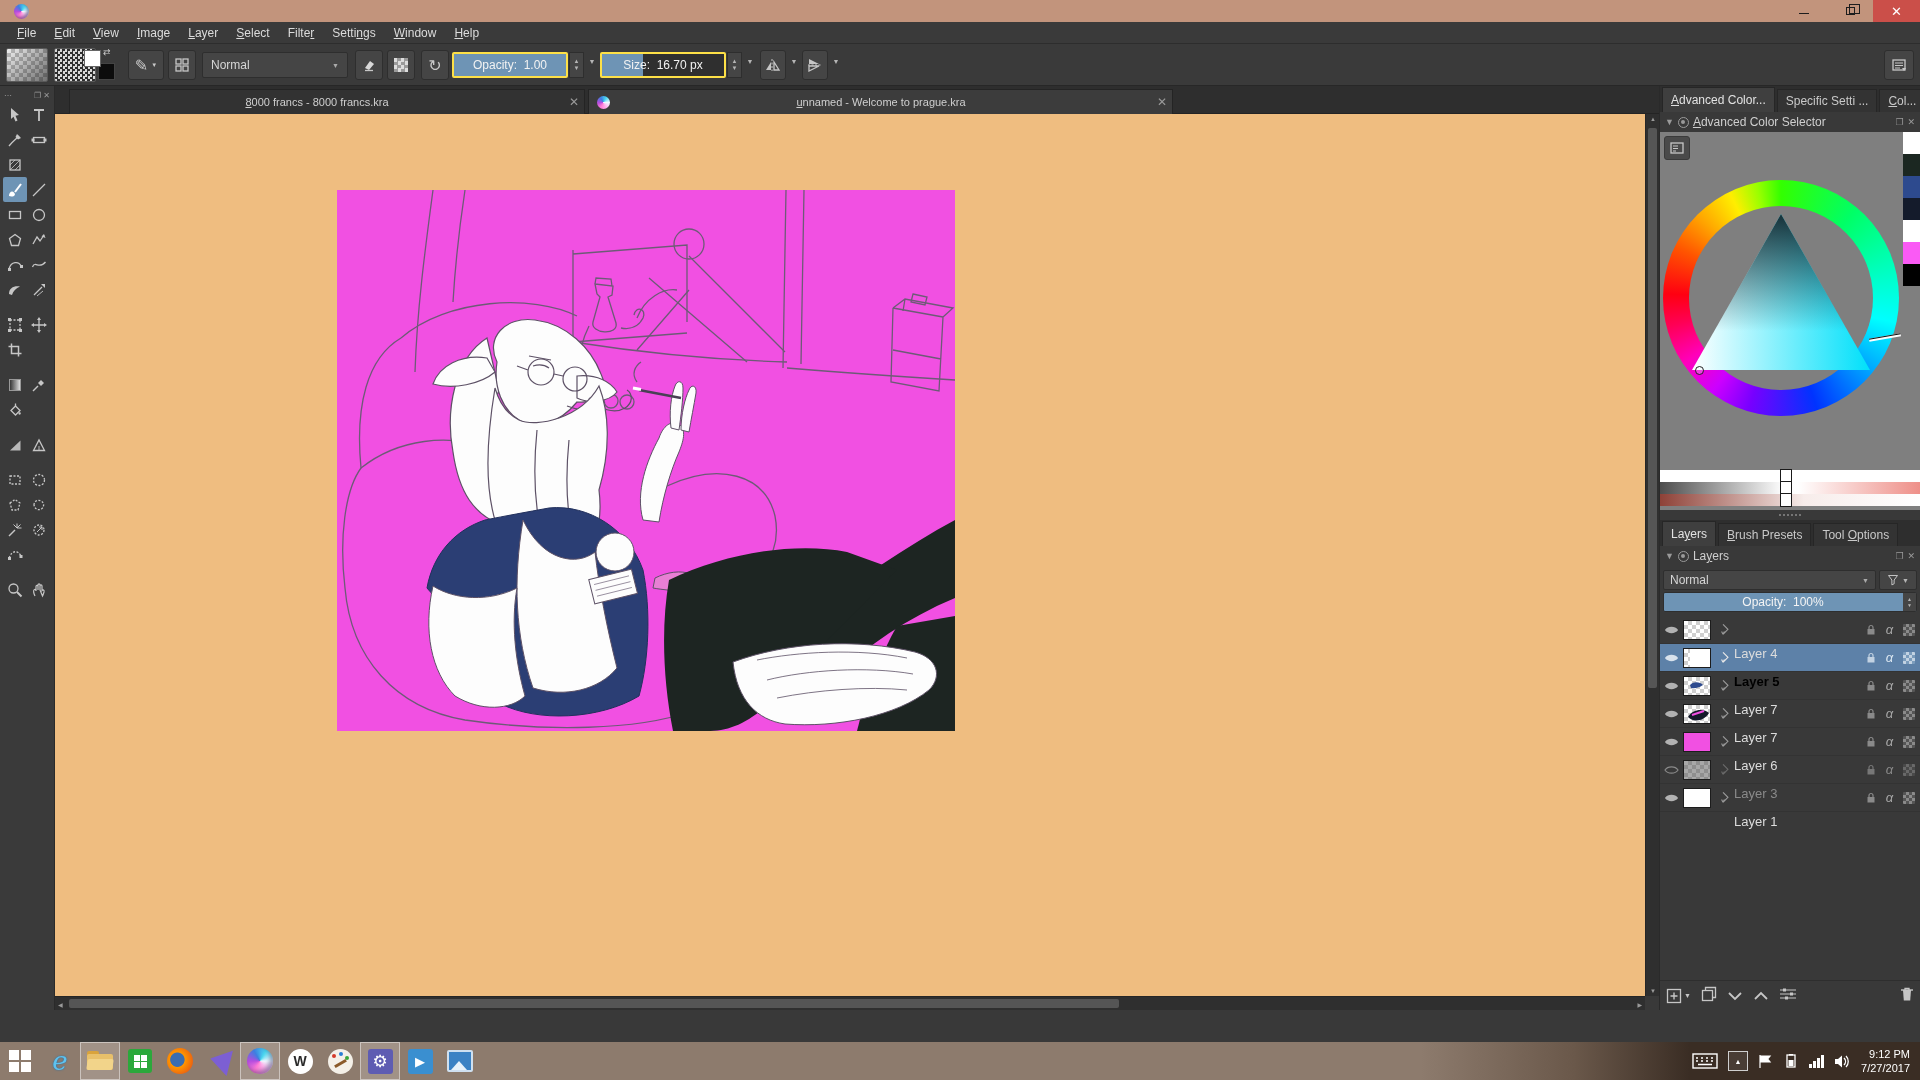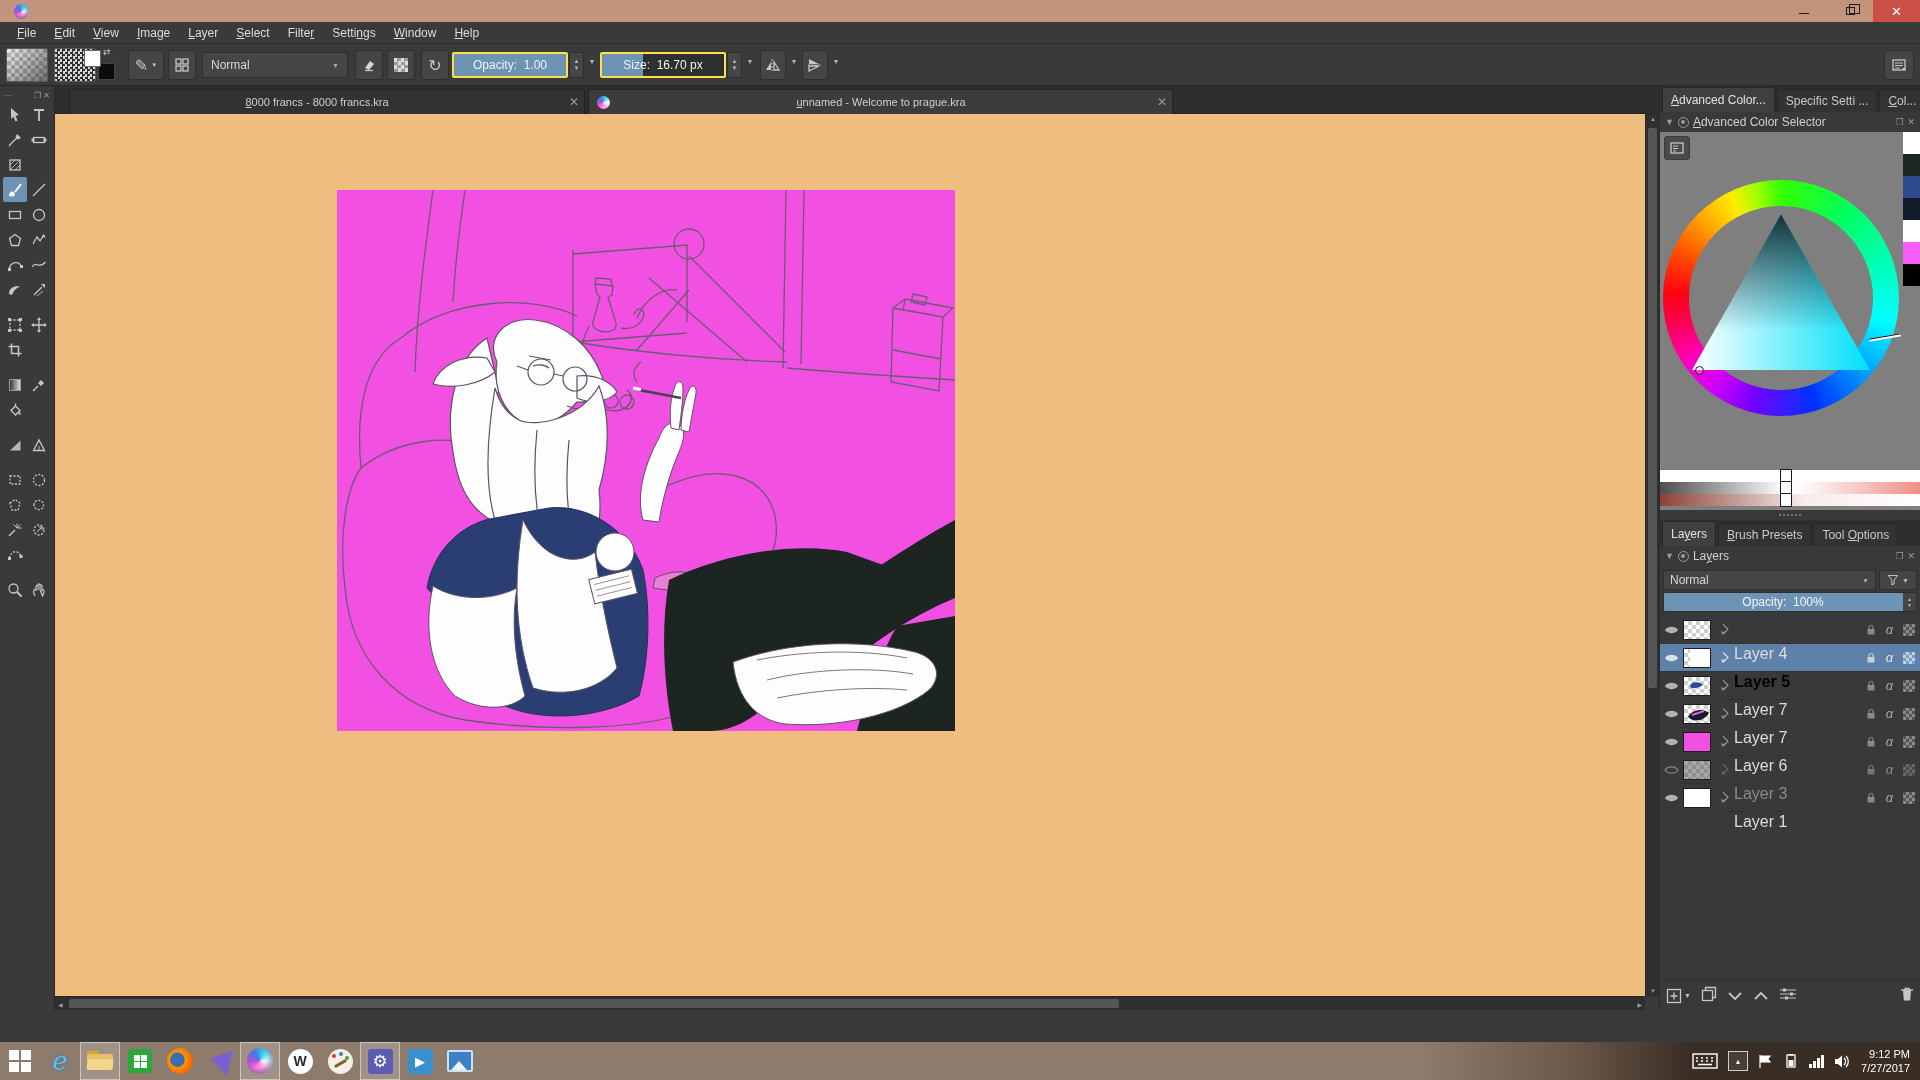--- a/index.html
+++ b/index.html
@@ -84,21 +84,21 @@
   .dots-handle i{width:2px;height:2px;background:#8a8a8a;border-radius:50%;}
   .blendrow{height:24px;display:flex;align-items:center;gap:3px;padding:0 3px;margin-top:2px;}
   .lsel{flex:1;height:20px;background:#454545;border:1px solid #2e2e2e;border-radius:2px;display:flex;align-items:center;color:#d6d6d6;font-size:12px;padding:0 6px;}
   .funnel-btn{width:38px;height:20px;background:#454545;border:1px solid #2e2e2e;border-radius:2px;display:flex;align-items:center;justify-content:center;gap:3px;color:#b5b5b5;font-size:7px;}
   .opacityrow{height:20px;margin:0 3px;position:relative;background:#6e94b5;border:1px solid #2e2e2e;border-radius:2px;}
   .opacityrow .lab{position:absolute;left:0;right:14px;top:0;bottom:0;display:flex;align-items:center;justify-content:center;font-size:12px;color:#f4f4f4;white-space:pre;}
   .opacityrow .sp{position:absolute;right:0;top:0;bottom:0;width:13px;background:#454545;display:flex;flex-direction:column;align-items:center;justify-content:center;font-size:5px;color:#b5b5b5;line-height:6px;}
   .layerlist{margin-top:4px;}
   .lrow{height:28px;display:flex;align-items:center;padding:0 4px;gap:4px;border-bottom:1px solid #333;}
   .lrow.sel{background:#5d81a8;}
-  .lrow .name{flex:1;font-size:16px;color:#dcdcdc;margin-top:48px;}
+  .lrow .name{flex:1;font-size:13px;color:#dcdcdc;margin-top:48px;}
   .lrow.sel .name{color:#000000;font-weight:bold;}
   .lrow.hidden .name{color:#8a8a8a;}
   .lthumb{width:28px;height:20px;border:1px solid #1c1c1c;background:#fff;position:relative;overflow:hidden;}
   .checker{background:repeating-conic-gradient(#cfcfcf 0% 25%,#ffffff 0% 50%);background-size:8px 8px;}
   .checker-dim{background:repeating-conic-gradient(#8f8f8f 0% 25%,#a8a8a8 0% 50%);background-size:8px 8px;}
   .lic{width:15px;display:flex;align-items:center;justify-content:center;color:#9a9a9a;}
   .alpha-ic{font-size:13px;font-style:italic;color:#a8a8a8;}
   .inherit-ic{width:12px;height:12px;background:repeating-conic-gradient(#8a8a8a 0% 25%,#555 0% 50%);background-size:6px 6px;border-radius:1px;}
   .lbar{position:absolute;bottom:0;left:0;right:0;height:30px;display:flex;align-items:center;gap:10px;padding:0 6px;border-top:1px solid #2e2e2e;color:#c5c5c5;}
   .lbar .trash{margin-left:auto;}

